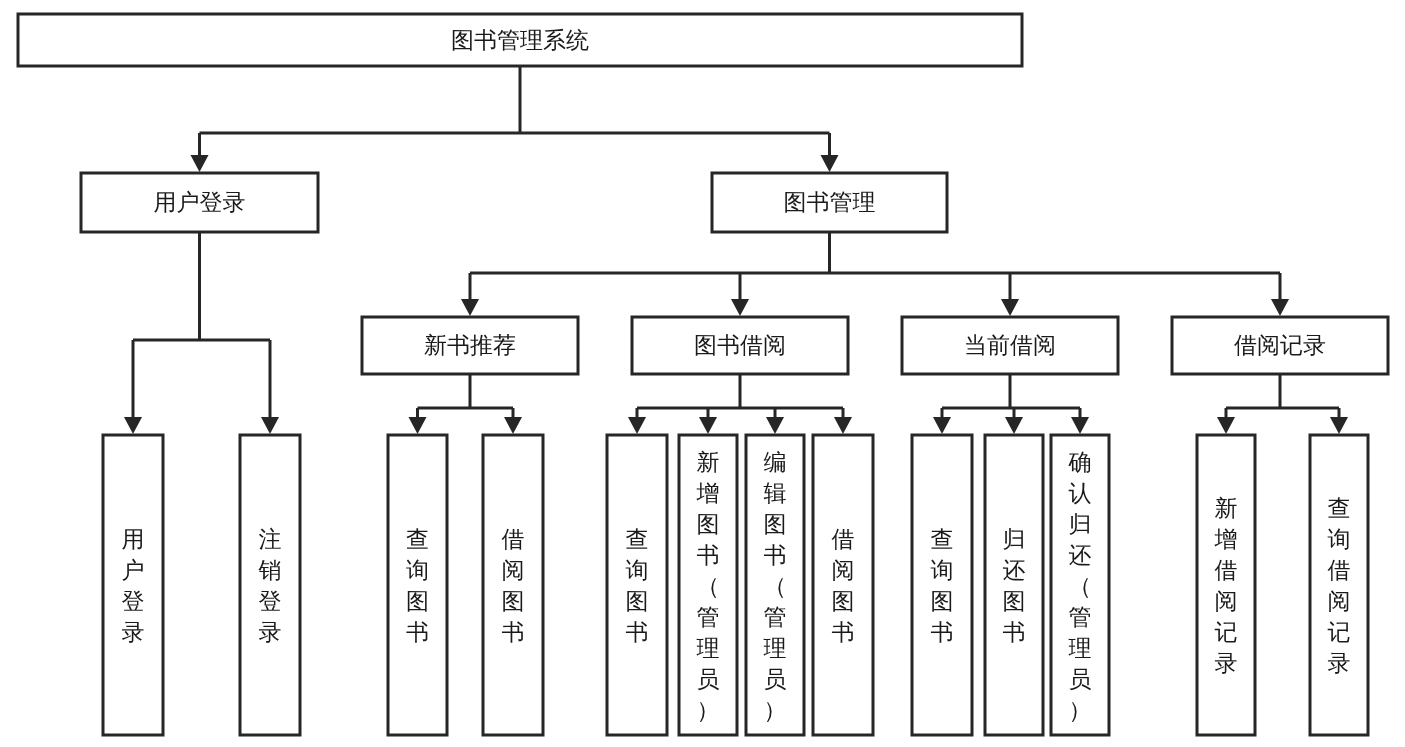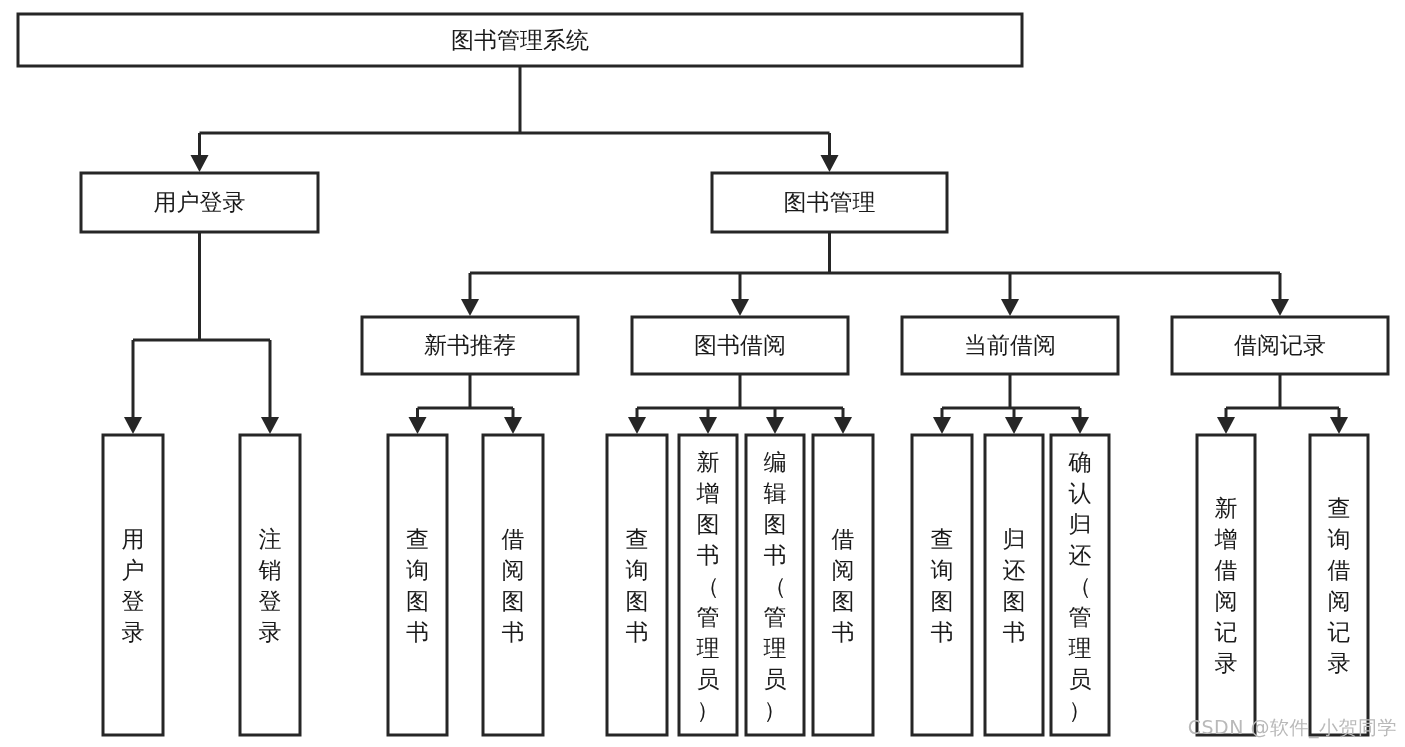--- a/index.html
+++ b/index.html
@@ -199,14 +199,13 @@
         <g>
           <rect x="1197" y="435" width="58" height="300" class="node-rect"></rect>
           <text x="1226" y="0" class="node-label-vert"><tspan x="1226" y="516.18">新</tspan><tspan x="1226" y="547.18">增</tspan><tspan x="1226" y="578.18">借</tspan><tspan x="1226" y="609.18">阅</tspan><tspan x="1226" y="640.18">记</tspan><tspan x="1226" y="671.18">录</tspan></text>
         </g>
         <g>
           <rect x="1310" y="435" width="58" height="300" class="node-rect"></rect>
           <text x="1339" y="0" class="node-label-vert"><tspan x="1339" y="516.18">查</tspan><tspan x="1339" y="547.18">询</tspan><tspan x="1339" y="578.18">借</tspan><tspan x="1339" y="609.18">阅</tspan><tspan x="1339" y="640.18">记</tspan><tspan x="1339" y="671.18">录</tspan></text>
         </g>
       </g>
   </svg>
-  <div class="watermark">CSDN @软件_小贺同学</div>
 </div>
 
 </body></html>

